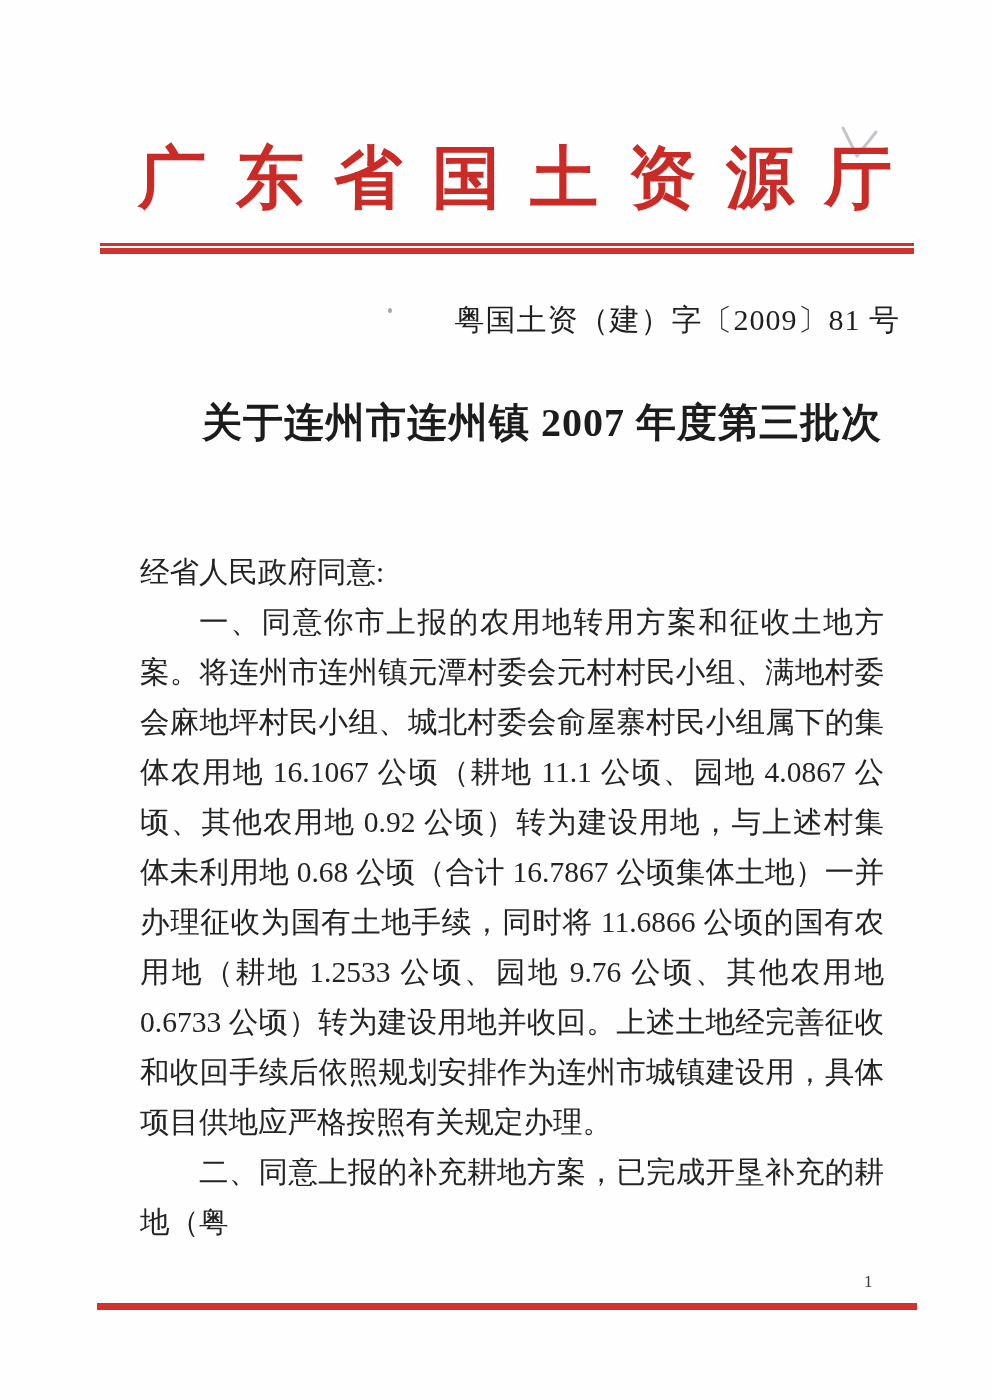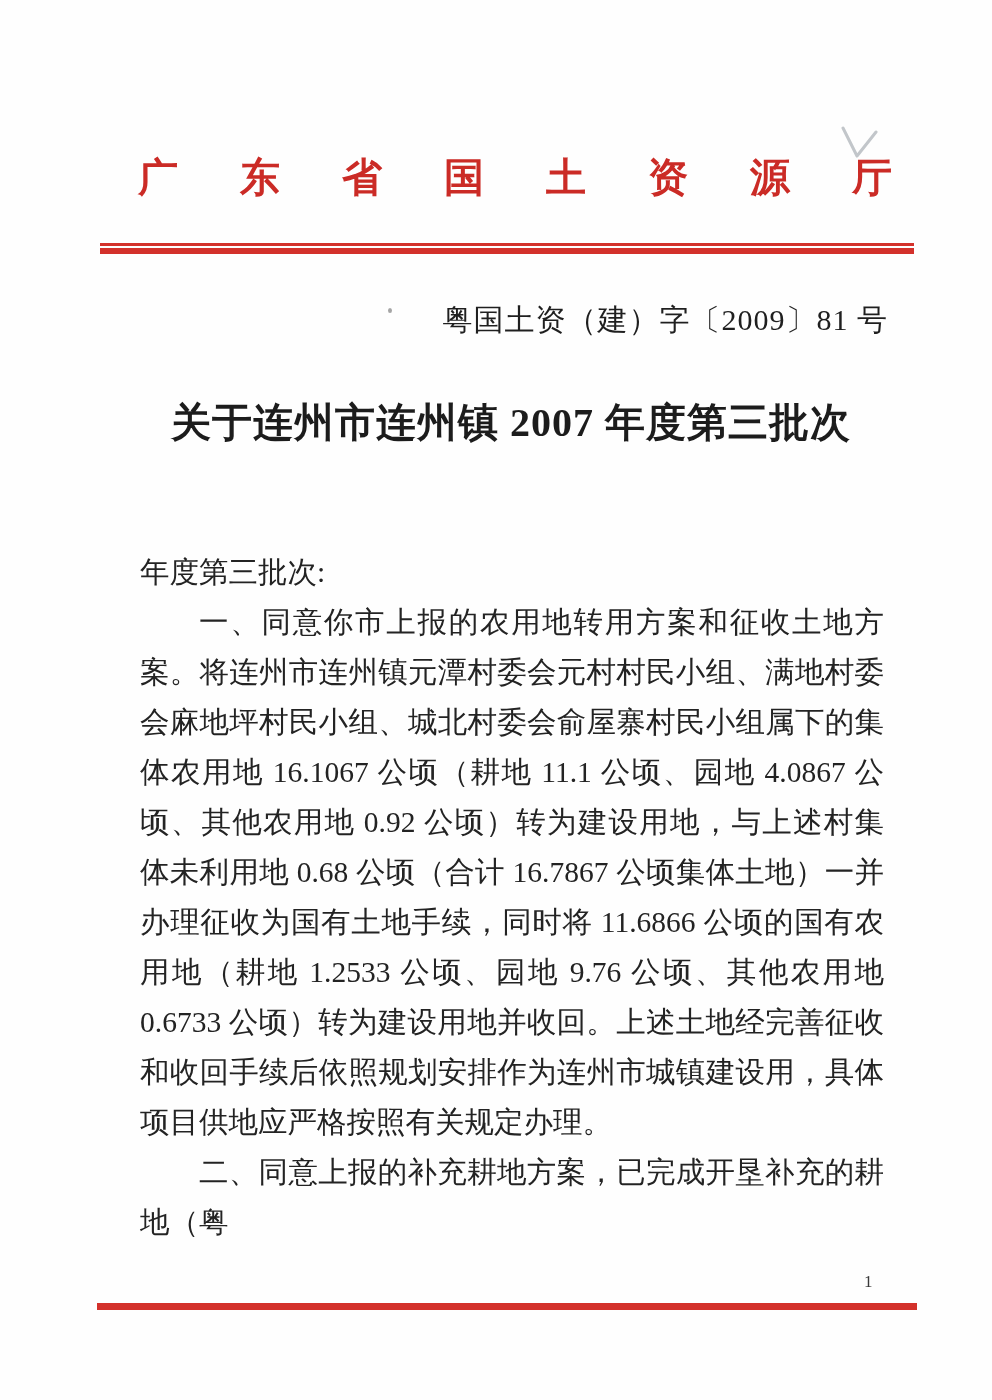--- a/index.html
+++ b/index.html
@@ -6,39 +6,39 @@
   body{
     width:992px;height:1400px;position:relative;overflow:hidden;
     background:#fdfdfc;color:#262626;
     font-family:"Liberation Serif","DejaVu Serif",serif;
   }
   .page{position:absolute;inset:0;background:#fefefe;}
 
   
   .letterhead{
     position:absolute;top:146px;left:138px;width:754px;height:64px;
-    font-size:40px;font-weight:bold;line-height:64px;
+    font-size:68px;font-weight:bold;line-height:64px;
     text-align:justify;text-align-last:justify;
     letter-spacing:0;
   }
   .letterhead::after{content:"";display:inline-block;width:100%;}
 
   .head-rule{
     position:absolute;top:243px;left:100px;width:814px;height:2px;
     border-top:3px solid;border-bottom:6px solid;
   }
 
   .doc-number{
-    position:absolute;top:302px;right:104px;
+    position:absolute;top:302px;right:92px;
     font-size:30px;line-height:36px;letter-spacing:1px;color:#1f1f1f;
   }
 
   .doc-title{
     position:absolute;top:394px;left:140px;width:742px;
-    text-align:center;font-size:40px;font-weight:bold;line-height:57px;
+    text-align:right;font-size:40px;font-weight:bold;line-height:57px;
     color:#1c1c1c;letter-spacing:1px;
   }
 
   .body-block{
     position:absolute;top:547px;left:140px;width:744px;
     font-size:29.5px;line-height:50px;color:#232323;
     text-align:justify;text-justify:inter-ideograph;
   }
   .body-block p{margin:0;text-indent:2em;}
   .body-block .salutation{text-indent:0;}
@@ -75,21 +75,21 @@
 
   <div class="artifact-dot"></div>
 
   <div class="doc-number">粤国土资（建）字〔2009〕81 号</div>
 
   <div class="doc-title">
     <div>关于连州市连州镇 2007 年度第三批次</div>
   </div>
 
   <div class="body-block">
-    <p class="salutation">年度第三批次:</p>
+    <p class="salutation">经省人民政府同意:</p>
     <p>一、同意你市上报的农用地转用方案和征收土地方案。将连州市连州镇元潭村委会元村村民小组、满地村委会麻地坪村民小组、城北村委会俞屋寨村民小组属下的集体农用地 16.1067 公顷（耕地 11.1 公顷、园地 4.0867 公顷、其他农用地 0.92 公顷）转为建设用地，与上述村集体未利用地 0.68 公顷（合计 16.7867 公顷集体土地）一并办理征收为国有土地手续，同时将 11.6866 公顷的国有农用地（耕地 1.2533 公顷、园地 9.76 公顷、其他农用地 0.6733 公顷）转为建设用地并收回。上述土地经完善征收和收回手续后依照规划安排作为连州市城镇建设用，具体项目供地应严格按照有关规定办理。</p>
     <p>二、同意上报的补充耕地方案，已完成开垦补充的耕地（粤</p>
   </div>
 
   <div class="page-number">1</div>
 
   <div class="bottom-rule" style="background:#d3312b"></div>
 
 </div>
 

